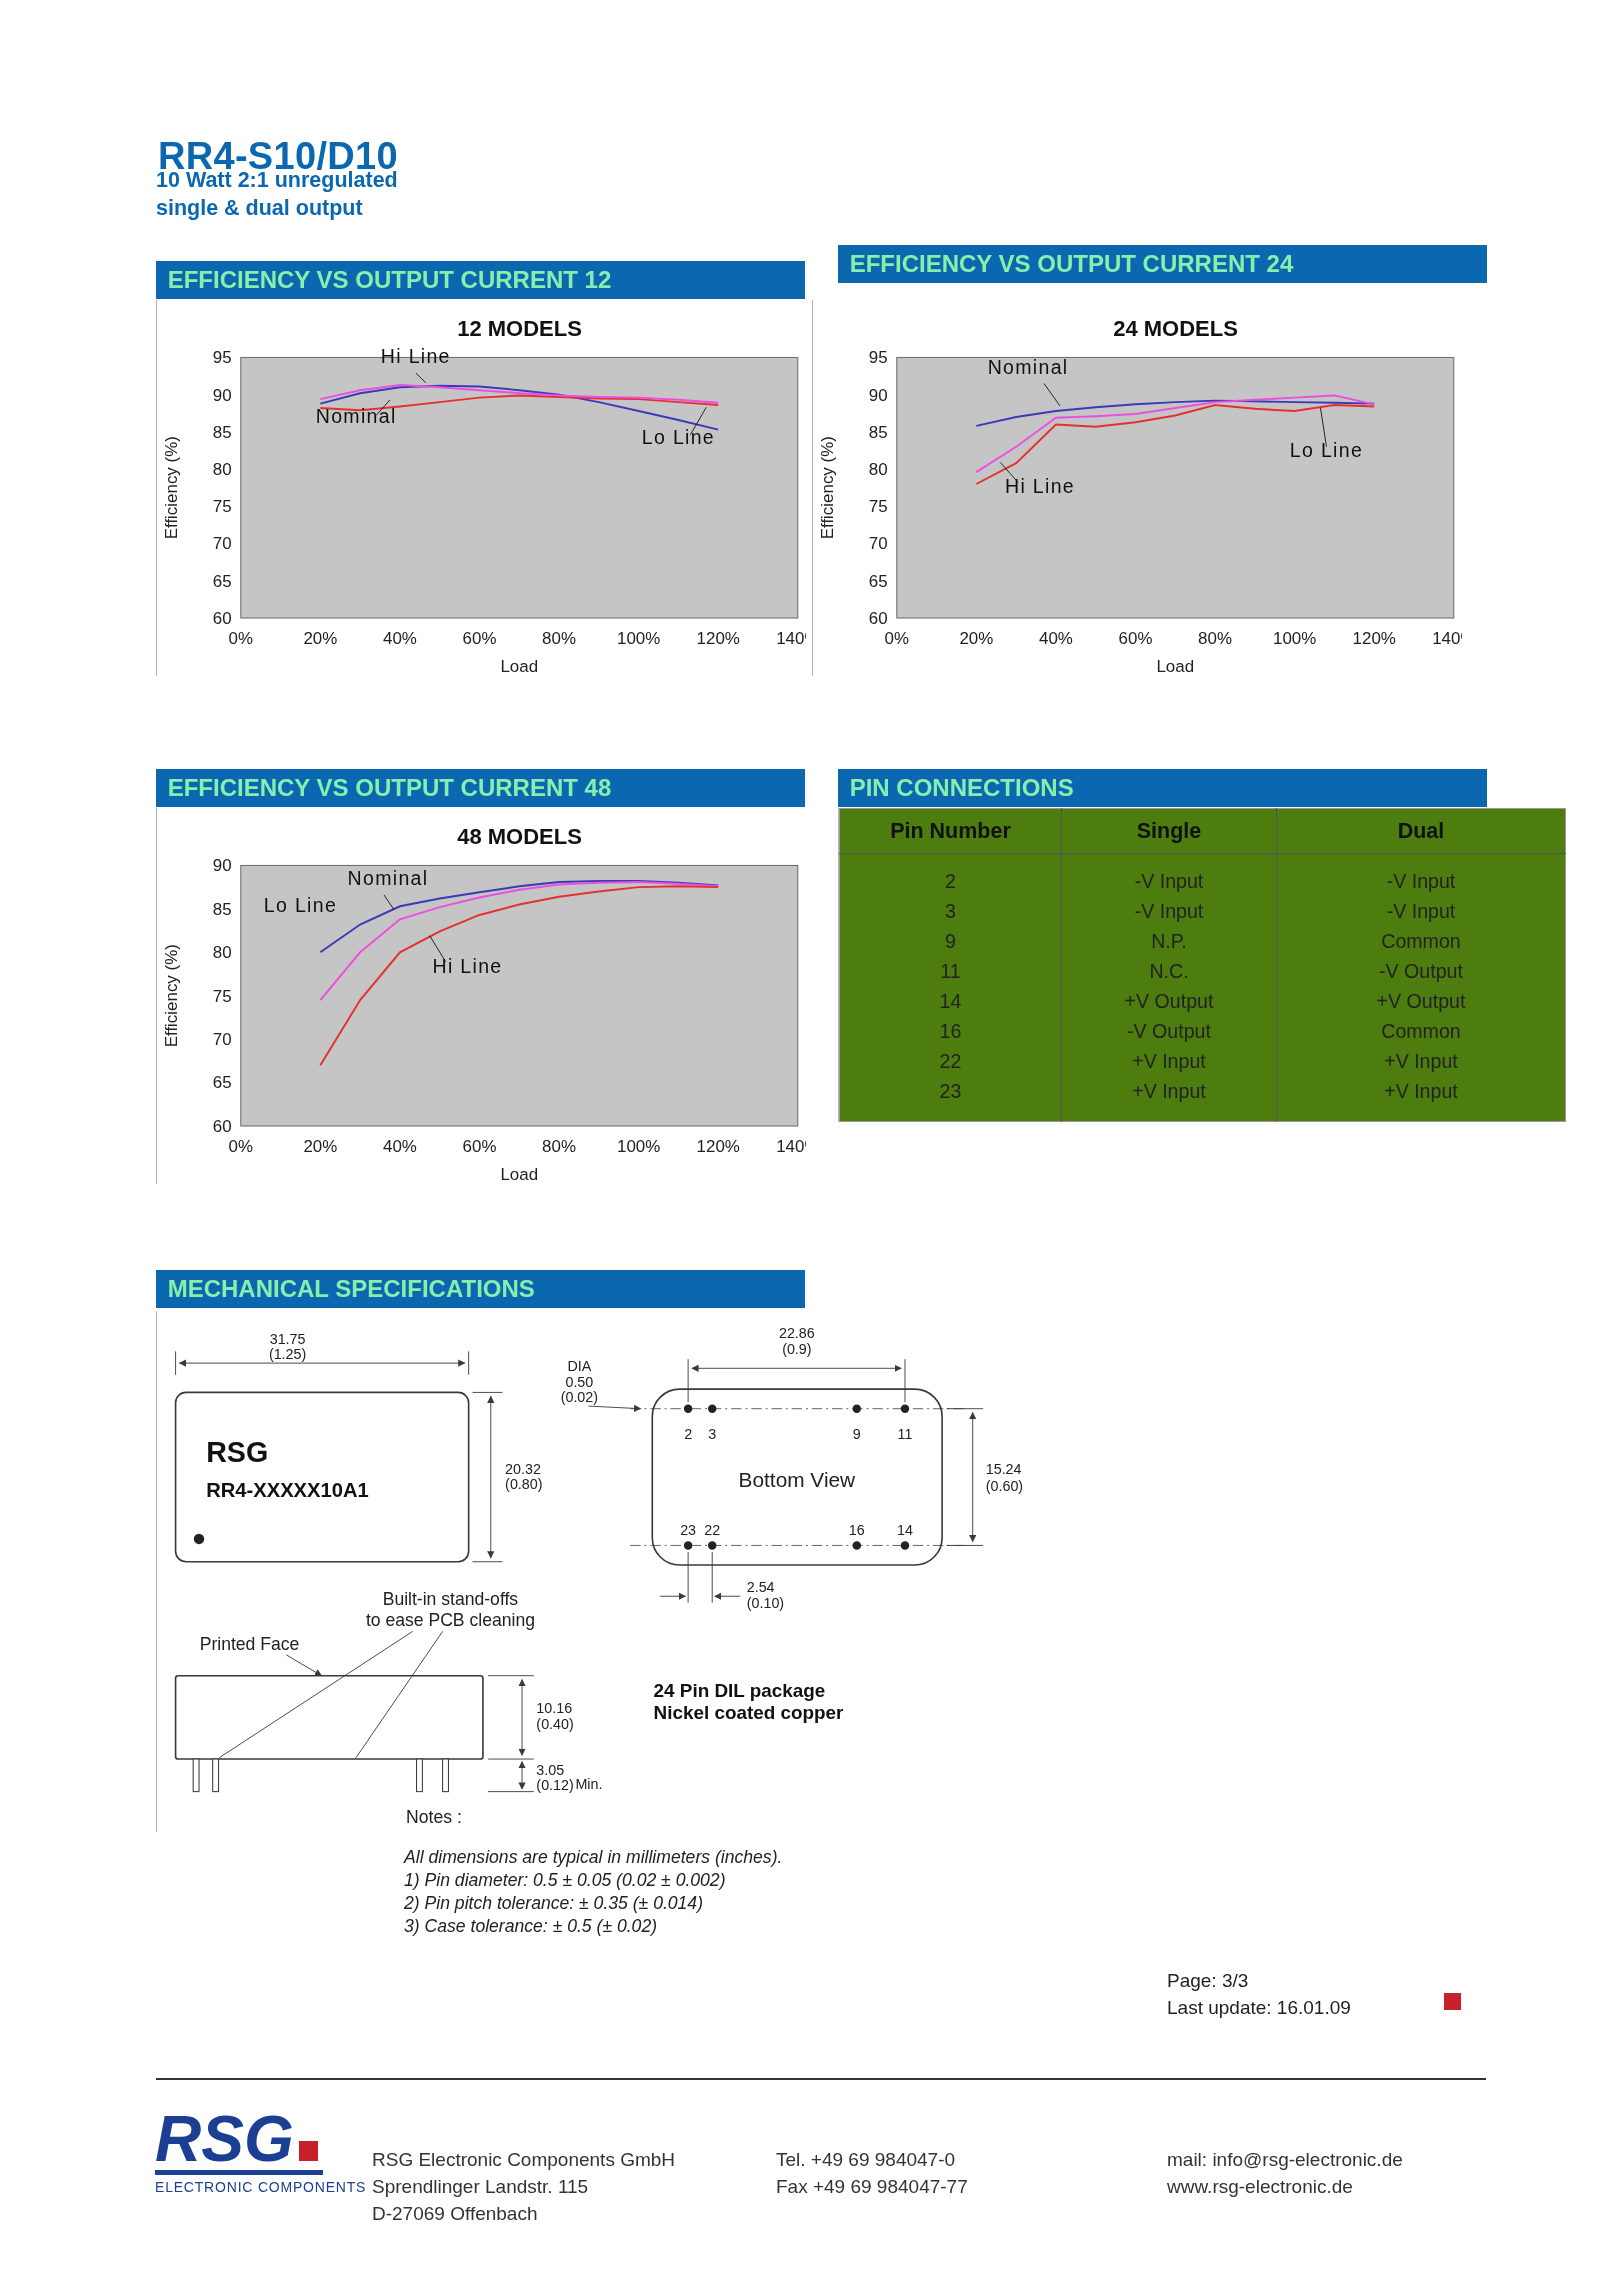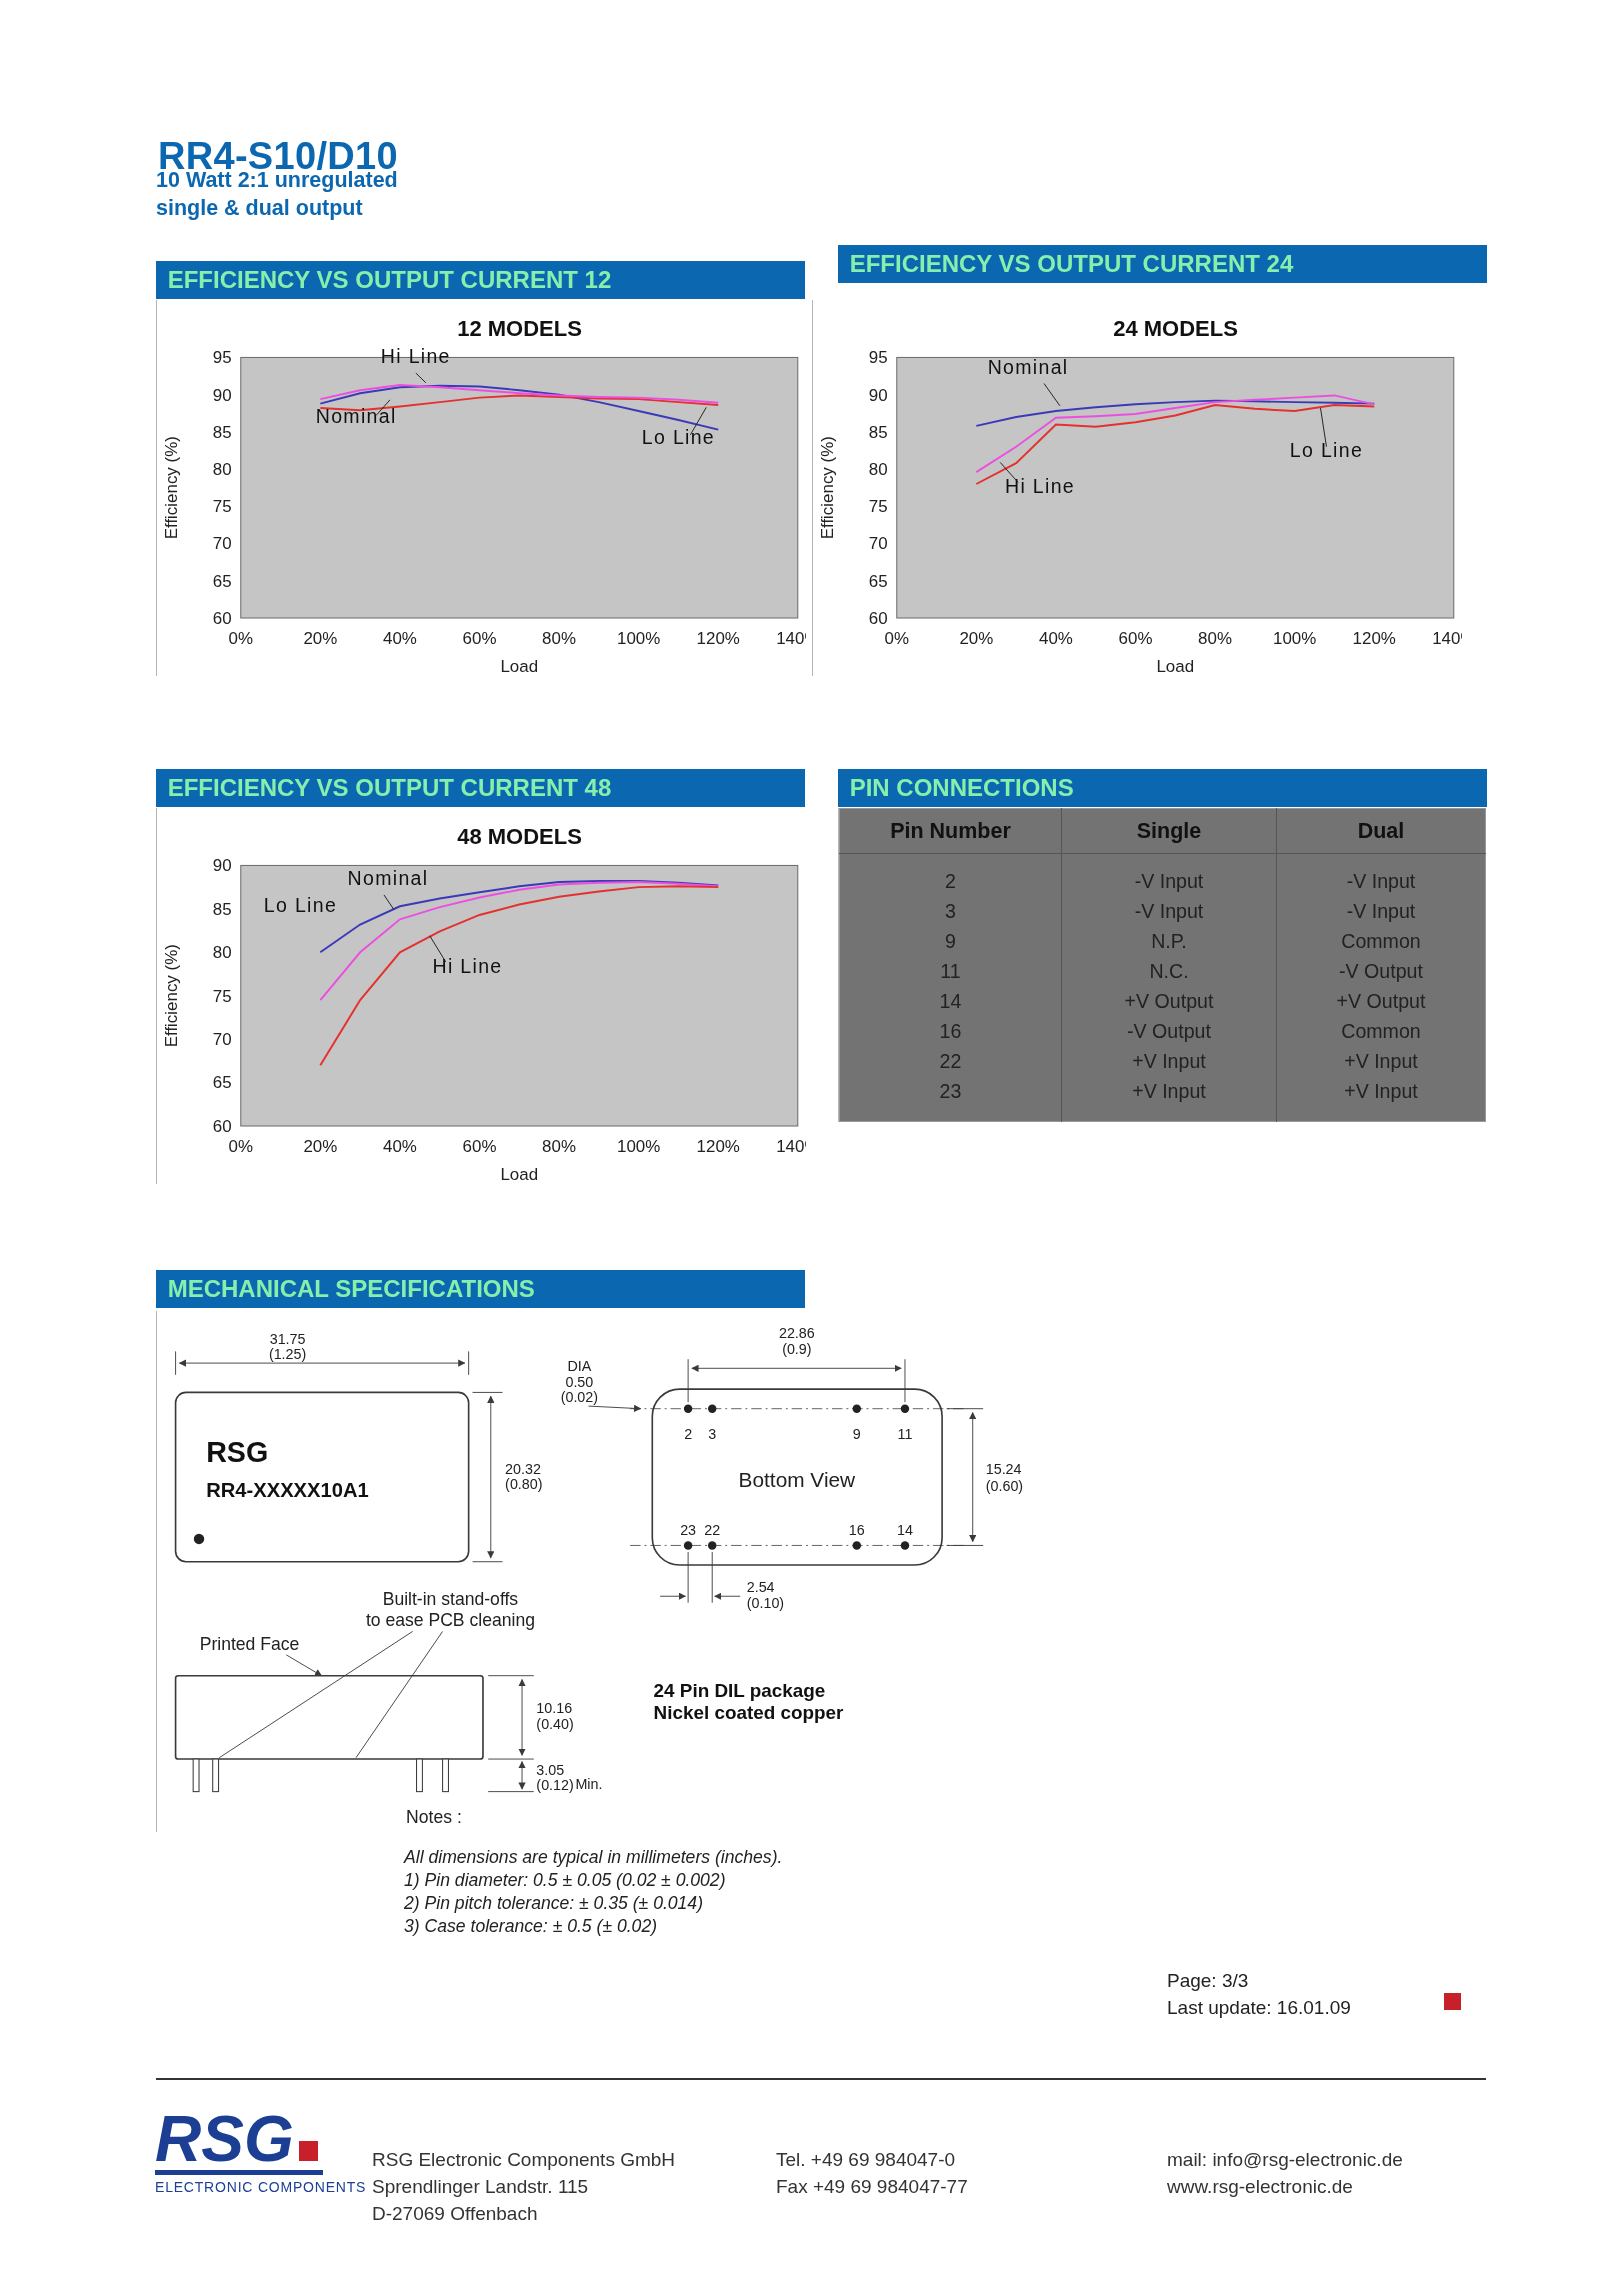--- a/index.html
+++ b/index.html
@@ -15,21 +15,21 @@
             font-size:24px; font-weight:bold; line-height:38px; padding-left:11.7px; }
 
   .chart-block { width:649px; border-left:1.3px solid #b5b5b5; background:#fff; }
   .chart-title { font-size:22px; font-weight:bold; color:#111; text-align:center;
                  margin-left:83px; width:559px; height:47px; line-height:57px; }
   svg.chart-svg { display:block; }
   .tick { font-size:26px; fill:#222; }
   .annot { font-size:30px; fill:#111; letter-spacing:2px; }
 
   .pin-section { width:649px; border-left:1.3px solid #b5b5b5; }
-  table.pins { width:647px; border-collapse:collapse; border:0.7px solid #999; background:#737373; }
+  table.pins { width:727px; border-collapse:collapse; border:0.7px solid #999; background:#4d7c0f; }
   table.pins th { font-size:21.5px; font-weight:bold; color:#111; text-align:center;
                   padding:10.4px 0 9px 0; border-bottom:1.3px solid #555; }
   table.pins th + th, table.pins td + td { border-left:1.3px solid #555; }
   table.pins td { font-size:19.6px; color:#222; text-align:center; padding:3.3px 0; height:30px; }
   table.pins tbody tr:first-child td { padding-top:15.6px; }
   table.pins tbody tr:last-child td { padding-bottom:18px; }
 
   .mech-wrap { border-left:1.3px solid #b5b5b5; }
   .part { fill:#ffffff; stroke:#3a3a3a; stroke-width:2.5; }
   .thin { stroke:#3a3a3a; stroke-width:1.4; fill:none; }

